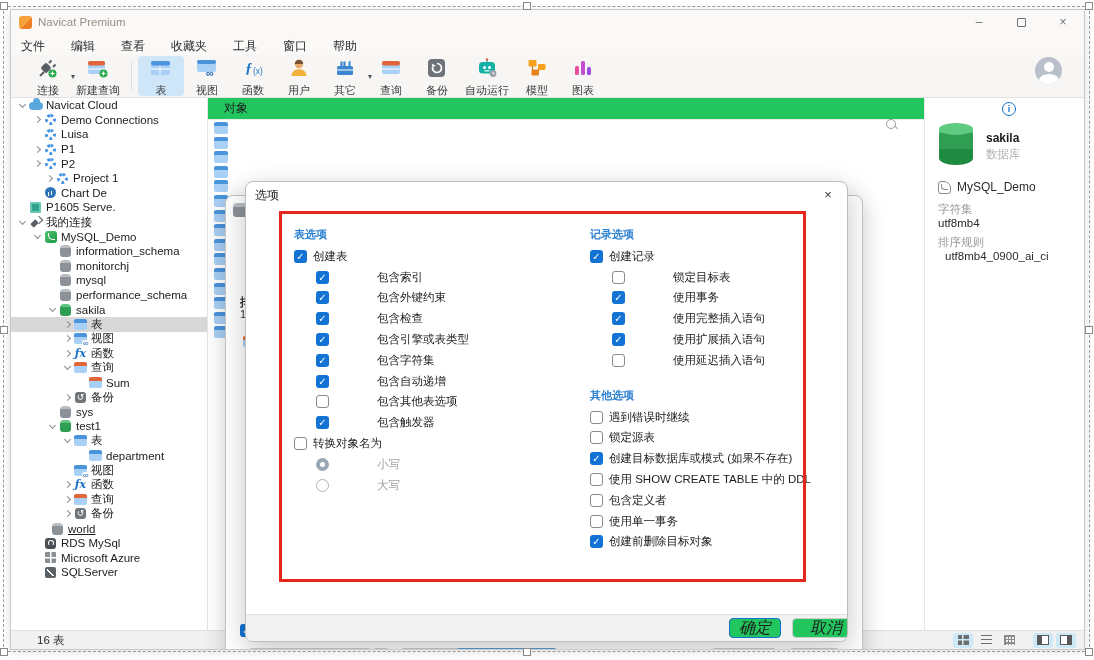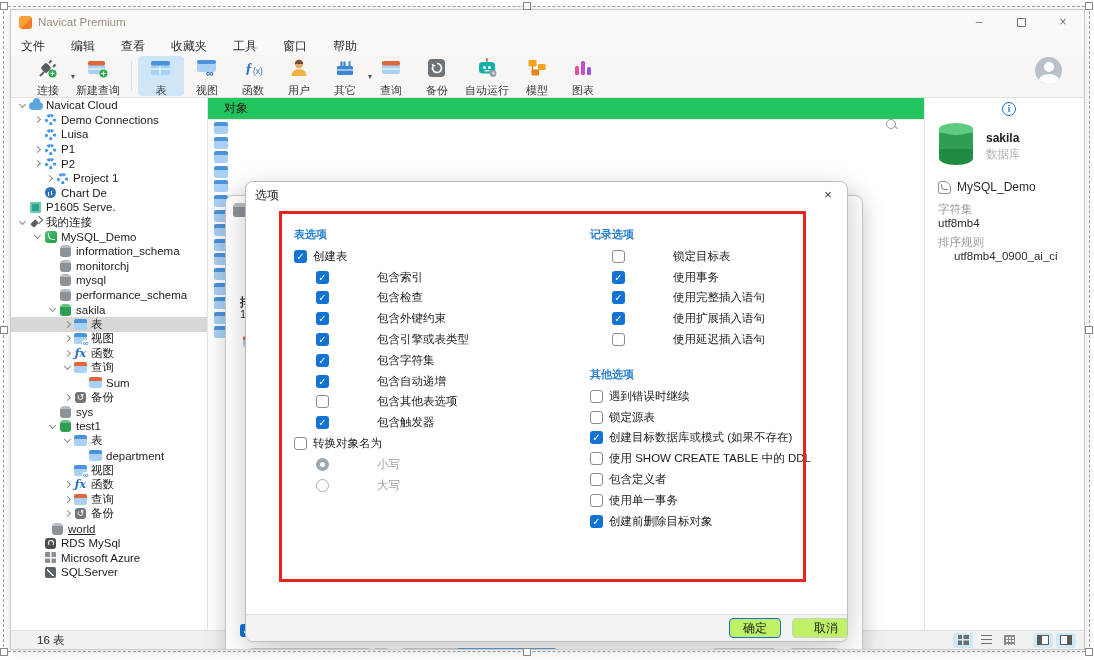--- a/index.html
+++ b/index.html
@@ -90,42 +90,42 @@
   .rpanel { position:absolute; right:0; top:0; width:160px; bottom:0; background:#fff; border-left:1px solid #e6e6e6; font-size:11.5px; }
   .info-ic { position:absolute; left:77px; top:4px; width:14px; height:14px; border:1.5px solid #1273d4; border-radius:50%; color:#1273d4; font:bold 9px/12px "Liberation Sans",sans-serif; text-align:center; }
   .bigdb { position:absolute; left:14px; top:26px; width:34px; height:41px; border-radius:16px/7px; background:linear-gradient(#4fbf74 0 22%, #2f9e52 22% 60%, #1f8a42 60%); }
   .bigdb::before { content:""; position:absolute; left:0; top:-1px; width:34px; height:12px; border-radius:50%; background:#5ecb81; }
   .rp-name { position:absolute; left:61px; top:33px; font-weight:bold; color:#1c1c1c; font-size:12px; }
   .rp-type { position:absolute; left:61px; top:49px; color:#b0b0b0; }
   .rp-conn { position:absolute; left:13px; top:82px; display:flex; align-items:center; gap:6px; color:#2b2b2b; font-size:12px; }
   .rp-l1 { position:absolute; left:13px; top:104px; color:#9a9a9a; }
   .rp-v1 { position:absolute; left:13px; top:119px; color:#2b2b2b; }
   .rp-l2 { position:absolute; left:13px; top:137px; color:#9a9a9a; }
-  .rp-v2 { position:absolute; left:29px; top:152px; color:#2b2b2b; }
+  .rp-v2 { position:absolute; left:20px; top:152px; color:#2b2b2b; }
   .mysql-outline { width:13px; height:13px; border:1.3px solid #8a8a8a; border-radius:3px 7px 3px 3px; position:relative; }
   .mysql-outline::after { content:""; position:absolute; left:2px; top:2px; width:6px; height:5px; border-left:1.2px solid #8a8a8a; border-bottom:1.2px solid #8a8a8a; border-radius:0 0 0 4px; }
 
   
   .wizard { position:absolute; left:214px; top:97px; width:638px; height:480px; background:#fff; border:1px solid #c6c6c6; border-radius:8px; box-shadow:0 6px 24px rgba(0,0,0,.18); z-index:2; }
   .wiz-ic { position:absolute; left:7px; top:7px; width:15px; height:14px; border-radius:4px 4px 3px 3px; background:linear-gradient(#b9bec3 0 4px,#8d9298 4px); }
   .wiz-ic::after { content:"➜"; position:absolute; right:-3px; bottom:-3px; font-size:8px; color:#2f7fd1; }
   .wiz-star { position:absolute; left:26px; top:8px; font-size:11px; color:#555; }
   .wiz-part-a { position:absolute; left:14px; top:98px; font-size:12px; font-weight:bold; color:#333; }
   .wiz-part-b { position:absolute; left:14px; top:112px; font-size:11px; color:#333; }
   .wiz-part-ic { position:absolute; left:17px; top:140px; }
   .wiz-chk { position:absolute; left:14px; top:428px; }
   .wiz-footer-btn { position:absolute; height:21px; background:#fdfdfd; border:1px solid #cfcfcf; border-radius:4px; font-size:11.5px; color:#2b2b2b; display:flex; align-items:center; justify-content:center; }
   .wiz-footer-btn.hl { border-color:#5c9fd8; box-shadow:0 0 0 .5px #5c9fd8 inset; }
 
   
   .dlg { position:absolute; left:234px; top:83px; width:603px; height:461px; background:#fff; border:1px solid #bdbdbd; border-radius:8px; box-shadow:0 8px 28px rgba(0,0,0,.22); z-index:3; overflow:hidden; }
   .dlg-title { position:absolute; left:9px; top:5px; font-size:12px; color:#1c1c1c; }
   .dlg-close { position:absolute; right:10px; top:4px; width:18px; height:18px; text-align:center; font-size:13px; color:#333; line-height:18px; }
   .dlg-footer { position:absolute; left:0; right:0; bottom:0; height:27px; background:#f2f2f2; border-top:1px solid #e0e0e0; }
-  .btn { position:absolute; height:20px; background:#bef264; border:1px solid #cfcfcf; border-radius:4px; font-size:12px; color:#1c1c1c; display:flex; align-items:center; justify-content:center; }
+  .btn { position:absolute; height:20px; background:#22c55e; border:1px solid #cfcfcf; border-radius:4px; font-size:16px; color:#1c1c1c; display:flex; align-items:center; justify-content:center;font-style:italic; }
   .btn.primary { border:1.5px solid #1273d4; }
   .opt-col { position:absolute; top:40px; display:flex; flex-direction:column; }
   .opt-col.left { left:48px; width:270px; }
   .opt-col.right { left:344px; width:250px; }
   .opt-header { height:24px; font-size:11px; font-weight:bold; color:#2a7fd0; display:flex; align-items:end; padding-bottom:4px; }
   .opt-header.second { margin-top:12px; }
   .opt-row { height:20.8px; display:flex; align-items:center; gap:6px; font-size:11.5px; color:#1c1c1c; white-space:nowrap; }
   .opt-row.ind { padding-left:22px;gap:48px; }
   .cb { width:13px; height:13px; border-radius:3px; flex:none; }
   .cb.on { background:#1273d4; color:#fff; font-size:10px; line-height:13px; text-align:center; }
@@ -636,25 +636,25 @@
             <div class="opt-row">
               <span class="cb on"></span>
               <span>创建表</span>
             </div>
             <div class="opt-row ind">
               <span class="cb on"></span>
               <span>包含索引</span>
             </div>
             <div class="opt-row ind">
               <span class="cb on"></span>
+              <span>包含外键约束</span>
+            </div>
+            <div class="opt-row ind">
+              <span class="cb on"></span>
               <span>包含检查</span>
-            </div>
-            <div class="opt-row ind">
-              <span class="cb on"></span>
-              <span>包含外键约束</span>
             </div>
             <div class="opt-row ind">
               <span class="cb on"></span>
               <span>包含引擎或表类型</span>
             </div>
             <div class="opt-row ind">
               <span class="cb on"></span>
               <span>包含字符集</span>
             </div>
             <div class="opt-row ind">
@@ -677,20 +677,24 @@
               <span class="rd sel"></span>
               <span class="dis">小写</span>
             </div>
             <div class="opt-row ind">
               <span class="rd un"></span>
               <span class="dis">大写</span>
             </div>
           </div>
         <div class="opt-col right" id="col-right">
             <div class="opt-header">记录选项</div>
+            <div class="opt-row">
+              <span class="cb on"></span>
+              <span>创建记录</span>
+            </div>
             <div class="opt-row ind">
               <span class="cb off"></span>
               <span>锁定目标表</span>
             </div>
             <div class="opt-row ind">
               <span class="cb on"></span>
               <span>使用事务</span>
             </div>
             <div class="opt-row ind">
               <span class="cb on"></span>

